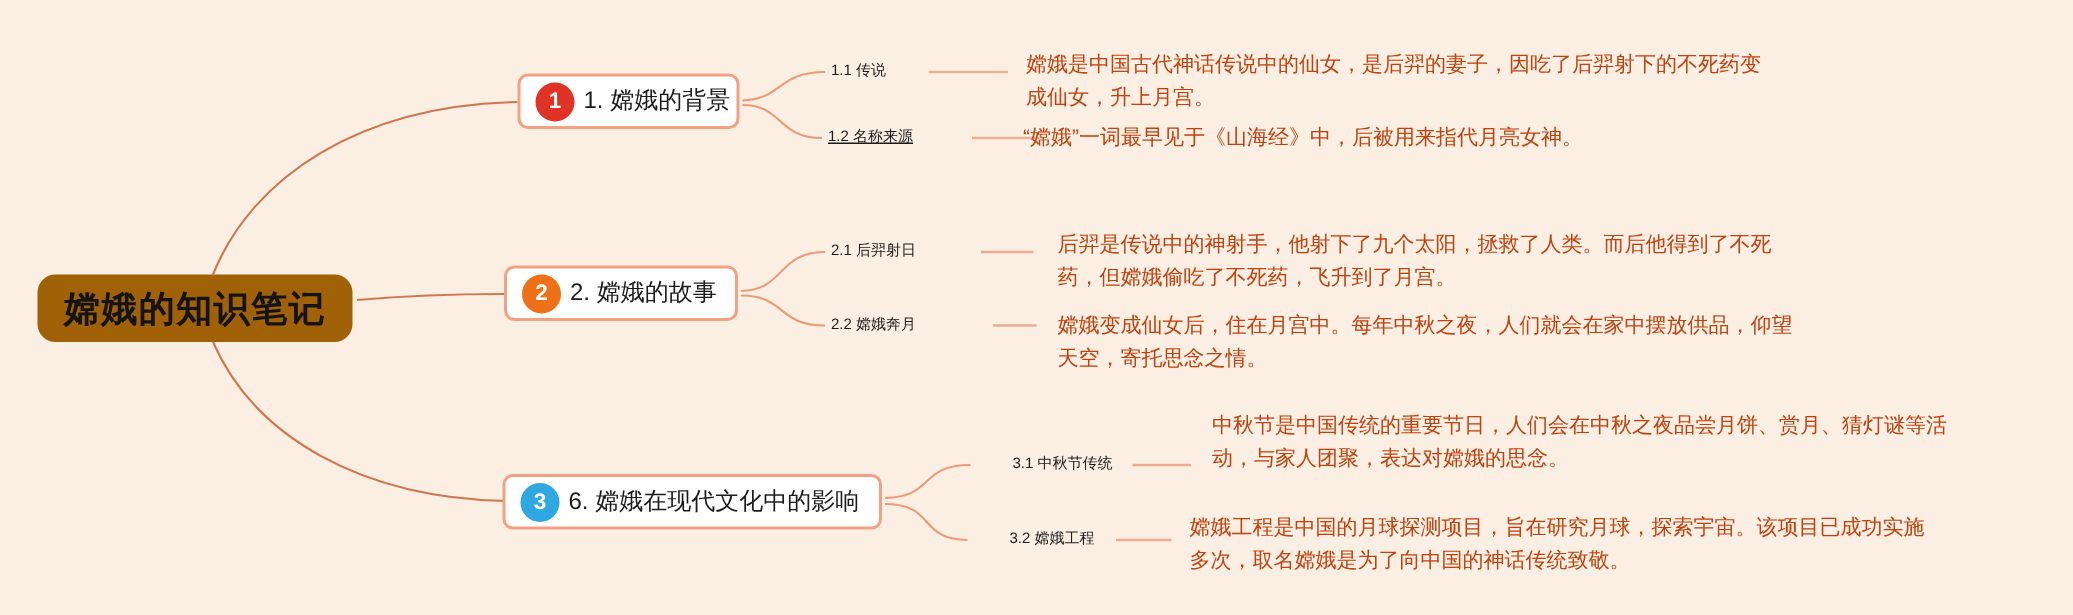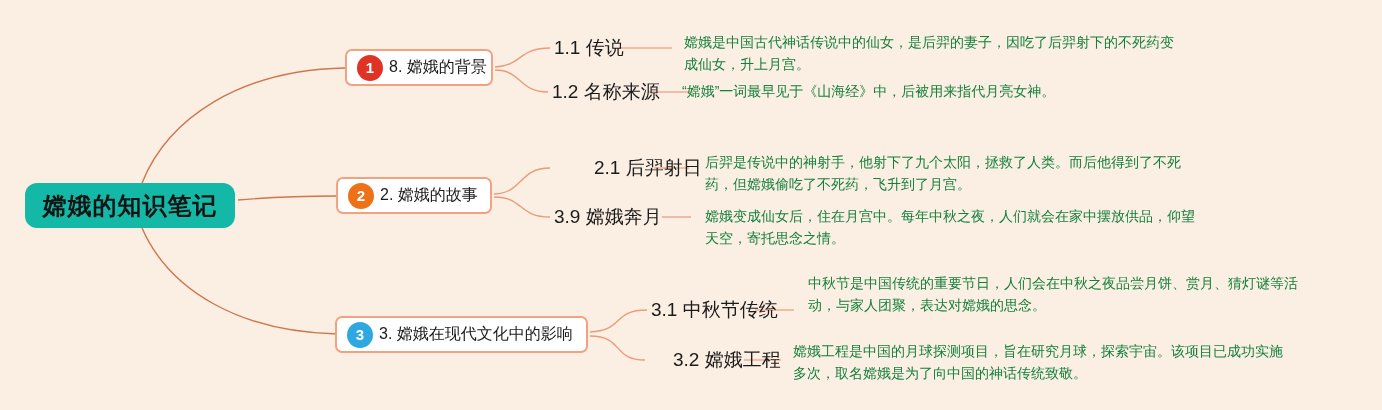--- a/index.html
+++ b/index.html
@@ -5,49 +5,49 @@
   html,body{margin:0;padding:0;}
   body{font-family:"Liberation Sans","DejaVu Sans",sans-serif;}
   .canvas{
     position:relative;width:1382px;height:410px;overflow:hidden;
     background:#FBEEE2;
   }
   .connectors{position:absolute;left:0;top:0;width:1382px;height:410px;z-index:0;}
   .node{position:absolute;box-sizing:border-box;z-index:1;}
   .root-node{
     left:25px;top:183px;width:210px;height:45px;
-    background:#14b8a6;border-radius:12px;
+    background:#a16207;border-radius:12px;
     display:flex;align-items:center;justify-content:center;
     font-size:24px;font-weight:700;color:#141414;letter-spacing:1px;
   }
   .branch-node{
     background:#FFFFFF;border:2px solid #F3A181;border-radius:7px;
     height:37px;display:flex;align-items:center;gap:6px;padding:0 10px;
     font-size:16px;color:#1b1b1b;white-space:nowrap;
   }
   .branch-1{left:345px;top:49px;width:148px;}
   .branch-2{left:336px;top:177px;width:156px;}
   .branch-3{left:335px;top:316px;width:253px;}
   .badge{
     width:26px;height:26px;border-radius:50%;flex:0 0 26px;
     display:flex;align-items:center;justify-content:center;
     color:#fff;font-size:15px;font-weight:700;
   }
   .subtopic{
-    position:absolute;font-size:19px;line-height:16px;color:#1b1b1b;
+    position:absolute;font-size:10px;line-height:16px;color:#1b1b1b;
     white-space:nowrap;z-index:1;
   }
   .s11{left:554px;top:40px;}
-  .s12{left:552px;top:84px;}
-  .s21{left:554px;top:160px;margin-left:40px;}
+  .s12{left:552px;top:84px;text-decoration:underline;}
+  .s21{left:554px;top:160px;}
   .s22{left:554px;top:209px;}
-  .s31{left:651px;top:302px;}
+  .s31{left:675px;top:302px;}
   .s32{left:649px;top:352px;margin-left:24px;}
   .detail{
-    position:absolute;font-size:14px;line-height:22px;color:#15803d;
+    position:absolute;font-size:14px;line-height:22px;color:#c2410c;
     z-index:1;letter-spacing:0;
   }
   .d11{left:684px;top:31px;width:492px;}
   .d12{left:682px;top:80px;width:470px;}
   .d21{left:705px;top:151px;width:482px;}
   .d22{left:705px;top:205px;width:492px;}
   .d31{left:808px;top:272px;width:492px;}
   .d32{left:793px;top:340px;width:492px;}
 </style>
 </head>
@@ -79,38 +79,38 @@
       <path d="M 662,217 L 691,217"></path>
       <path d="M 755,310 L 794,310"></path>
       <path d="M 744,360 L 781,360"></path>
     </g>
   </svg>
 
   <div class="node root-node">嫦娥的知识笔记</div>
 
   <div class="node branch-node branch-1">
     <span class="badge" style="background-color: rgb(224, 51, 37);">1</span>
-    <span>8. 嫦娥的背景</span>
+    <span>1. 嫦娥的背景</span>
   </div>
   <div class="subtopic s11">1.1 传说</div>
   <div class="subtopic s12">1.2 名称来源</div>
   <div class="detail d11">嫦娥是中国古代神话传说中的仙女，是后羿的妻子，因吃了后羿射下的不死药变成仙女，升上月宫。</div>
   <div class="detail d12">“嫦娥”一词最早见于《山海经》中，后被用来指代月亮女神。</div>
 
   <div class="node branch-node branch-2">
     <span class="badge" style="background-color: rgb(238, 113, 24);">2</span>
     <span>2. 嫦娥的故事</span>
   </div>
   <div class="subtopic s21">2.1 后羿射日</div>
-  <div class="subtopic s22">3.9 嫦娥奔月</div>
+  <div class="subtopic s22">2.2 嫦娥奔月</div>
   <div class="detail d22">嫦娥变成仙女后，住在月宫中。每年中秋之夜，人们就会在家中摆放供品，仰望天空，寄托思念之情。</div>
   <div class="detail d21">后羿是传说中的神射手，他射下了九个太阳，拯救了人类。而后他得到了不死药，但嫦娥偷吃了不死药，飞升到了月宫。</div>
 
   <div class="node branch-node branch-3">
     <span class="badge" style="background-color: rgb(47, 168, 225);">3</span>
-    <span>3. 嫦娥在现代文化中的影响</span>
+    <span>6. 嫦娥在现代文化中的影响</span>
   </div>
   <div class="subtopic s31">3.1 中秋节传统</div>
   <div class="subtopic s32">3.2 嫦娥工程</div>
   <div class="detail d31">中秋节是中国传统的重要节日，人们会在中秋之夜品尝月饼、赏月、猜灯谜等活动，与家人团聚，表达对嫦娥的思念。</div>
   <div class="detail d32">嫦娥工程是中国的月球探测项目，旨在研究月球，探索宇宙。该项目已成功实施多次，取名嫦娥是为了向中国的神话传统致敬。</div>
 
 </div>
 
 </body></html>

